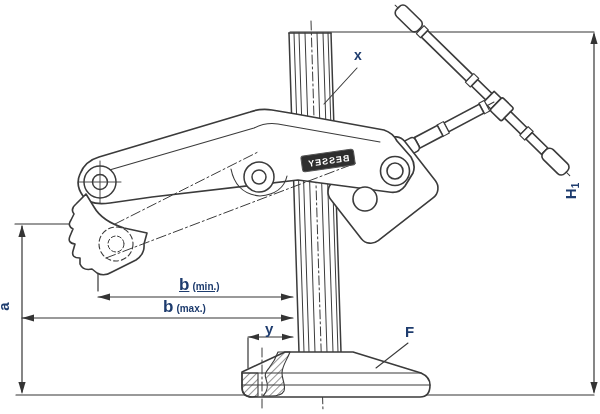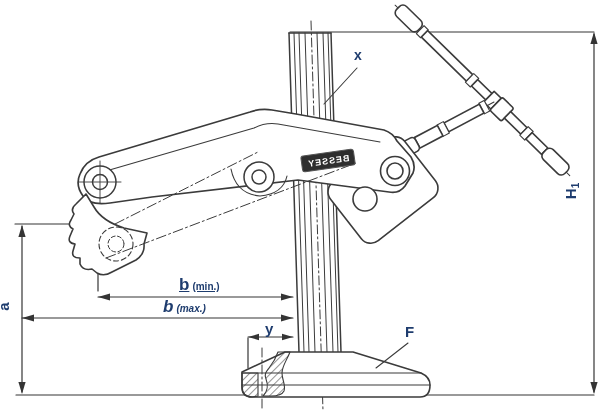--- a/index.html
+++ b/index.html
@@ -174,21 +174,21 @@
   </svg>
 
   <div class="lbl rot" style="left:-1px;top:299px;font-size:15px;">
     <span>a</span>
   </div>
 
   <div class="lbl" style="left:179px;top:276px;font-size:17px;text-decoration:underline;">
     <span>b</span><span class="suffix">(min.)</span>
   </div>
 
-  <div class="lbl" style="left:163px;top:298px;font-size:17px;font-style:italic;">
+  <div class="lbl" style="left:163px;top:298px;font-size:17px;">
     <span>b</span><span class="suffix">(max.)</span>
   </div>
 
   <div class="lbl" style="left:265px;top:321px;font-size:15px;">
     <span>y</span>
   </div>
 
   <div class="lbl" style="left:354px;top:48px;font-size:14px;">
     <span>x</span>
   </div>

